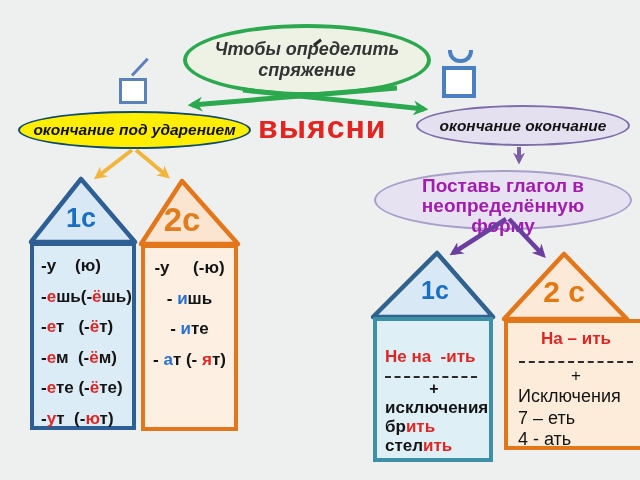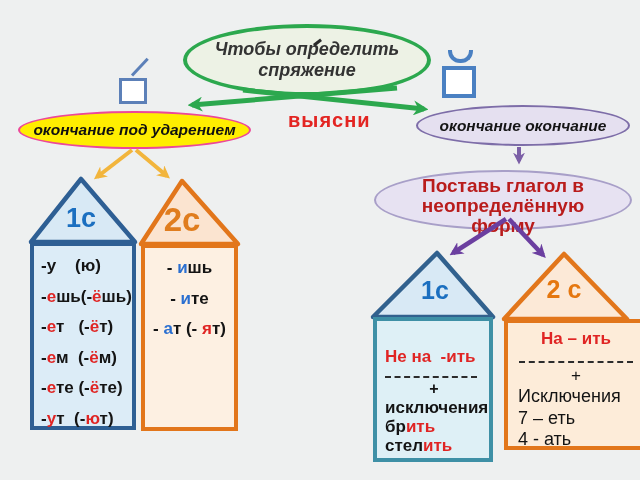--- a/index.html
+++ b/index.html
@@ -7,31 +7,31 @@
          font-family:"Liberation Sans",sans-serif;}
   .abs{position:absolute;box-sizing:border-box;}
   .ellipse{position:absolute;box-sizing:border-box;border-radius:50%;
            display:flex;align-items:center;justify-content:center;text-align:center;}
   .e-title{left:183px;top:24px;width:248px;height:72px;background:#edf2e5;
            border:4px solid #2ca84e;flex-direction:column;z-index:2;
            font-style:italic;font-weight:bold;font-size:18px;line-height:21px;color:#333;}
   .stress-tick{left:313px;top:41px;width:9px;height:3px;background:#2b2b2b;
                transform:rotate(-38deg);z-index:3;}
   .e-yellow{left:18px;top:111px;width:233px;height:38px;background:#ffee00;
-            border:2px solid #ec4899;z-index:2;font-style:italic;font-weight:bold;
+            border:2px solid #0c4a6e;z-index:2;font-style:italic;font-weight:bold;
             font-size:15.5px;color:#101010;}
-  .verb{left:258px;top:109px;font-weight:bold;font-size:20px;letter-spacing:1px;
-        color:#e32522;z-index:2;margin-left:30px;}
+  .verb{left:258px;top:109px;font-weight:bold;font-size:32px;letter-spacing:1px;
+        color:#e32522;z-index:2;}
   .e-purple1{left:416px;top:105px;width:214px;height:41px;background:#e5e0f0;
              border:2px solid #7d6da8;z-index:2;font-style:italic;font-weight:bold;
              font-size:15.5px;color:#151515;}
   .e-purple2{left:374px;top:170px;width:258px;height:60px;background:#e7e2f2;
              border:2px solid #a89fc8;z-index:2;overflow:visible;}
   .steps{position:absolute;left:0;top:4px;width:100%;text-align:center;
-         font-weight:bold;font-size:19px;line-height:20px;color:#b91c1c;}
+         font-weight:bold;font-size:19px;line-height:20px;color:#a21caf;}
   
   .sq1{left:119px;top:78px;width:28px;height:26px;background:#fff;border:3px solid #5c80b8;z-index:2;}
   .slash1{left:132px;top:74px;width:23px;height:3px;background:#5c80b8;
           transform-origin:0 50%;transform:rotate(-47deg);z-index:2;}
   .sq2{left:442px;top:66px;width:34px;height:32px;background:#fff;border:4px solid #4a80c2;z-index:2;}
   .breve2{left:448px;top:50px;width:25px;height:13px;border:4px solid #4a80c2;border-top:none;
           border-radius:0 0 12px 12px;z-index:2;}
   
   .roofs,.arrows{position:absolute;left:0;top:0;width:640px;height:480px;pointer-events:none;}
   .roofs{z-index:1;} .arrows{z-index:5;}
@@ -39,21 +39,21 @@
   .hb-l1{left:30px;top:242px;width:106px;height:188px;background:#dcecf7;border:4px solid #2e5f94;}
   .hb-l2{left:141px;top:244px;width:97px;height:187px;background:#fdf0e2;border:4px solid #e2761b;}
   .hb-r1{left:373px;top:317px;width:120px;height:145px;background:#def0f6;border:4px solid #3e90a6;
          padding:26px 6px 16px 8px;}
   .hb-r2{left:504px;top:319px;width:144px;height:131px;background:#fdecd9;border:4px solid #e2761b;
          padding:6px 6px 0 6px;text-align:center;}
   .roof-label{position:absolute;z-index:3;font-weight:bold;text-align:center;width:70px;}
   .rl-l1{left:46px;top:203px;font-size:27px;color:#1b6fc0;}
   .rl-l2{left:147px;top:201px;font-size:33px;color:#e07d1e;}
   .rl-r1{left:400px;top:276px;font-size:25px;color:#1b6fc0;}
-  .rl-r2{left:529px;top:275px;font-size:25px;color:#e5770f;}
+  .rl-r2{left:529px;top:275px;font-size:30px;color:#e5770f;}
   .hlines{padding:5px 0 0 7px;}
   .hline{font-weight:bold;font-size:17px;line-height:30.5px;white-space:pre;color:#141414;}
   .hb-l2 .hlines{padding-left:0;}
   .hb-l2 .hline{text-align:center;}
   .k{color:#141414;} .r{color:#e02524;} .b{color:#2a6fd0;}
   .rule1{font-weight:bold;font-size:17px;white-space:pre;}
   .rule2{font-weight:bold;font-size:17px;}
   .dashes{border-top:2px dashed #2c2c2c;height:0;}
   .d1{margin-top:9px;width:94%;}
   .d2{margin:12px auto 0 auto;width:92%;}
@@ -107,20 +107,21 @@
       <div class="hline"><span class="k">-у&nbsp;&nbsp;&nbsp;&nbsp;(ю)</span></div>
       <div class="hline"><span class="k">-</span><span class="r">е</span><span class="k">шь(-</span><span class="r">ё</span><span class="k">шь)</span></div>
       <div class="hline"><span class="k">-</span><span class="r">е</span><span class="k">т&nbsp;&nbsp;&nbsp;(-</span><span class="r">ё</span><span class="k">т)</span></div>
       <div class="hline"><span class="k">-</span><span class="r">е</span><span class="k">м&nbsp;&nbsp;(-</span><span class="r">ё</span><span class="k">м)</span></div>
       <div class="hline"><span class="k">-</span><span class="r">е</span><span class="k">те&nbsp;(-</span><span class="r">ё</span><span class="k">те)</span></div>
       <div class="hline"><span class="k">-</span><span class="r">у</span><span class="k">т&nbsp;&nbsp;(-</span><span class="r">ю</span><span class="k">т)</span></div>
     </div>
   </div>
   <div class="house-body hb-l2">
     <div class="hlines">
+      <div class="hline"><span class="k">-у&nbsp;&nbsp;&nbsp;&nbsp;&nbsp;(-ю)</span></div>
       <div class="hline"><span class="k">-&nbsp;</span><span class="b">и</span><span class="k">шь</span></div>
       <div class="hline"><span class="k">-&nbsp;</span><span class="b">и</span><span class="k">те</span></div>
       <div class="hline"><span class="k">-&nbsp;</span><span class="b">а</span><span class="k">т (-&nbsp;</span><span class="r">я</span><span class="k">т)</span></div>
     </div>
   </div>
 
   <div class="house-body hb-r1">
     <div class="rule1"><span class="r">Не на&nbsp;&nbsp;-ить</span></div>
     <div class="dashes d1"></div>
     <div class="plus1">+</div>

